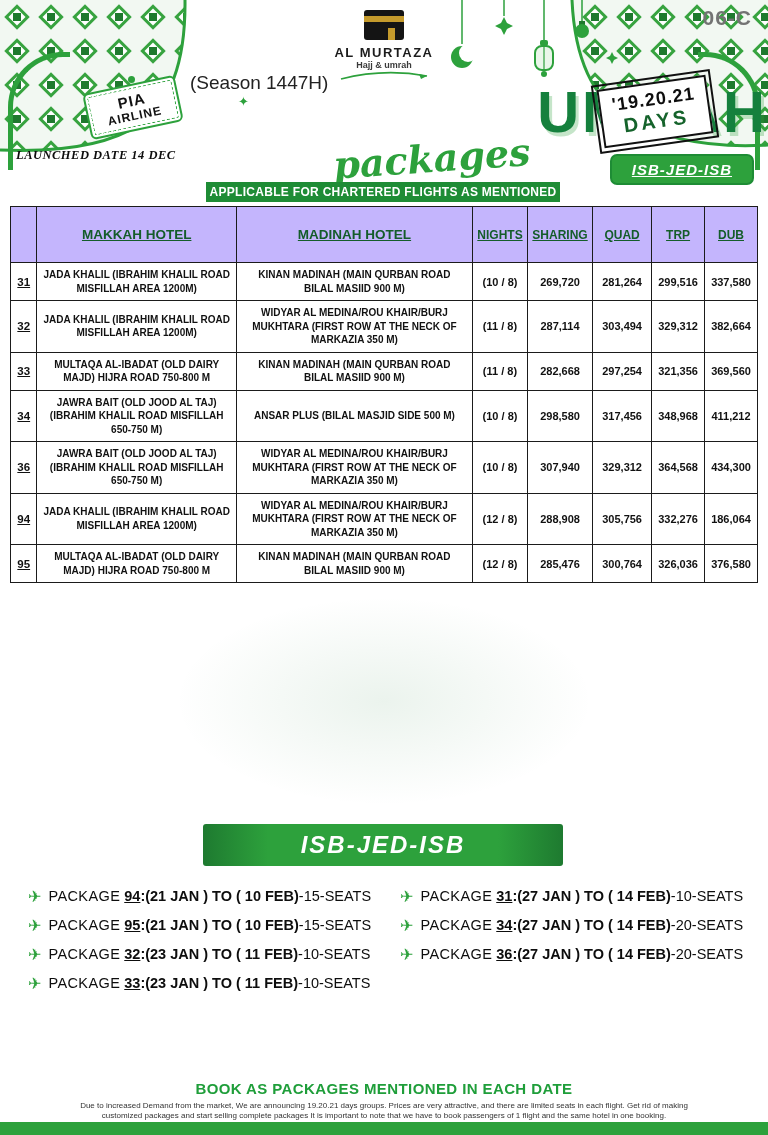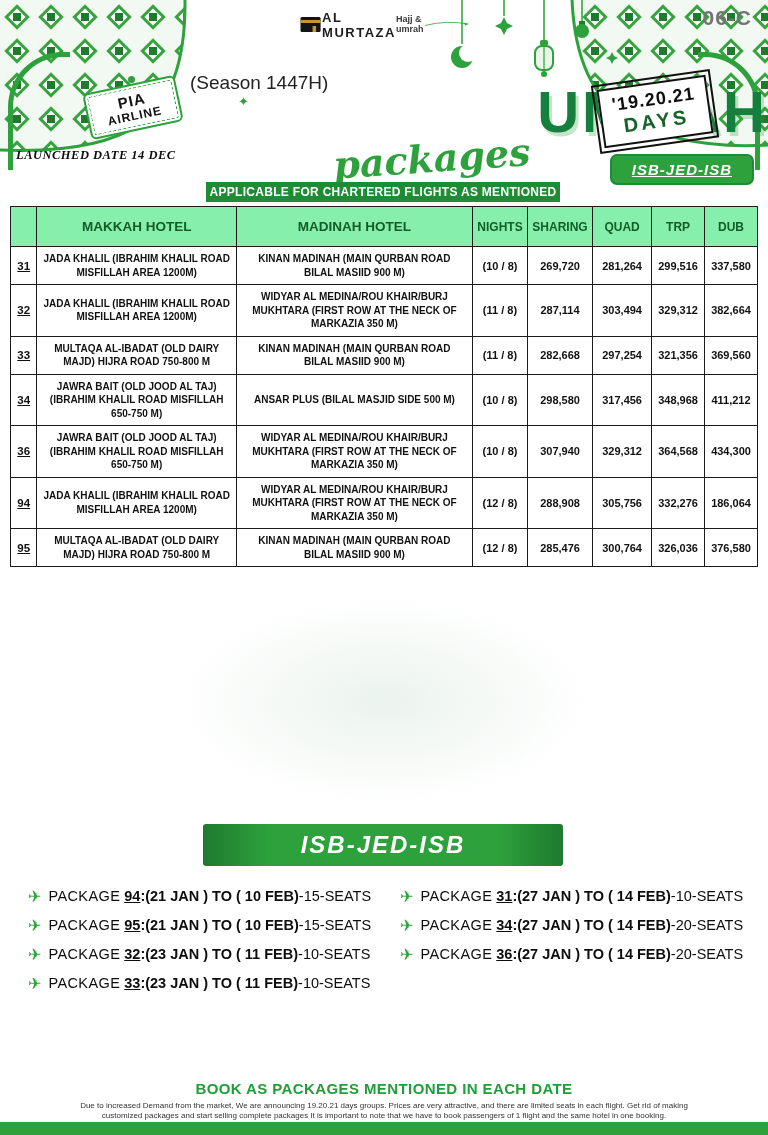--- a/index.html
+++ b/index.html
@@ -28,21 +28,21 @@
     position:absolute; top:596px; left:174px; width:420px; height:210px;
     background:radial-gradient(ellipse at center, rgba(60,140,80,0.10), rgba(60,140,80,0) 70%);
   }
   
   .code {
     position:absolute; right:16px; top:6px;
     font-size:21px; font-weight:800; letter-spacing:1px; color:#737373;
   }
   .logo {
     position:absolute; left:50%; transform:translateX(-50%); top:4px;
-    width:170px; display:flex; flex-direction:row; align-items:center;
+    width:170px; display:flex; flex-direction:column; align-items:center;
   }
   .logo-name { font-size:13px; font-weight:800; letter-spacing:1.5px; color:#1c1c1c; margin-top:1px; }
   .logo-tag  { font-size:9px; font-weight:700; color:#3a3a3a; }
   .season { position:absolute; left:190px; top:72px; font-size:19px; color:#222; }
   .pia-badge {
     position:absolute; left:86px; top:84px; width:94px; padding:6px 4px;
     background:#fff; border:2px solid #2da13c; border-radius:6px;
     outline:1px dashed #2da13c; outline-offset:-5px;
     transform:rotate(-12deg); text-align:center;
   }
@@ -81,21 +81,21 @@
   .banner {
     position:absolute; left:206px; top:182px; width:354px; height:20px;
     background:#1e8c35; color:#fff; font-weight:700; font-size:12px;
     letter-spacing:0.3px; text-align:center; line-height:20px;
   }
   
   .table-wrap { position:absolute; left:10px; top:206px; width:748px; }
   table { width:100%; border-collapse:collapse; table-layout:fixed; background:#fff; }
   th, td { border:1px solid #1b1b1b; vertical-align:middle; }
   th {
-    color:#145c2a; padding:12px 2px; background:#86efac;
+    color:#145c2a; text-decoration:underline; padding:20px 2px; background:#c4b5fd;
   }
   .th-hotel { font-size:13.5px; font-weight:800; }
   .th-num   { font-size:12px;  font-weight:800; }
   .td-id    { font-size:11.5px; font-weight:800; text-decoration:underline; text-align:center; }
   .td-hotel { font-size:10px; font-weight:700; line-height:1.35; text-align:center; padding:5px 6px; }
   .td-n     { font-size:11px; font-weight:700; text-align:center; }
   .td-p     { font-size:11px; font-weight:700; text-align:center; }
   
   .sec-title {
     position:absolute; left:0; right:0; top:768px; text-align:center;

